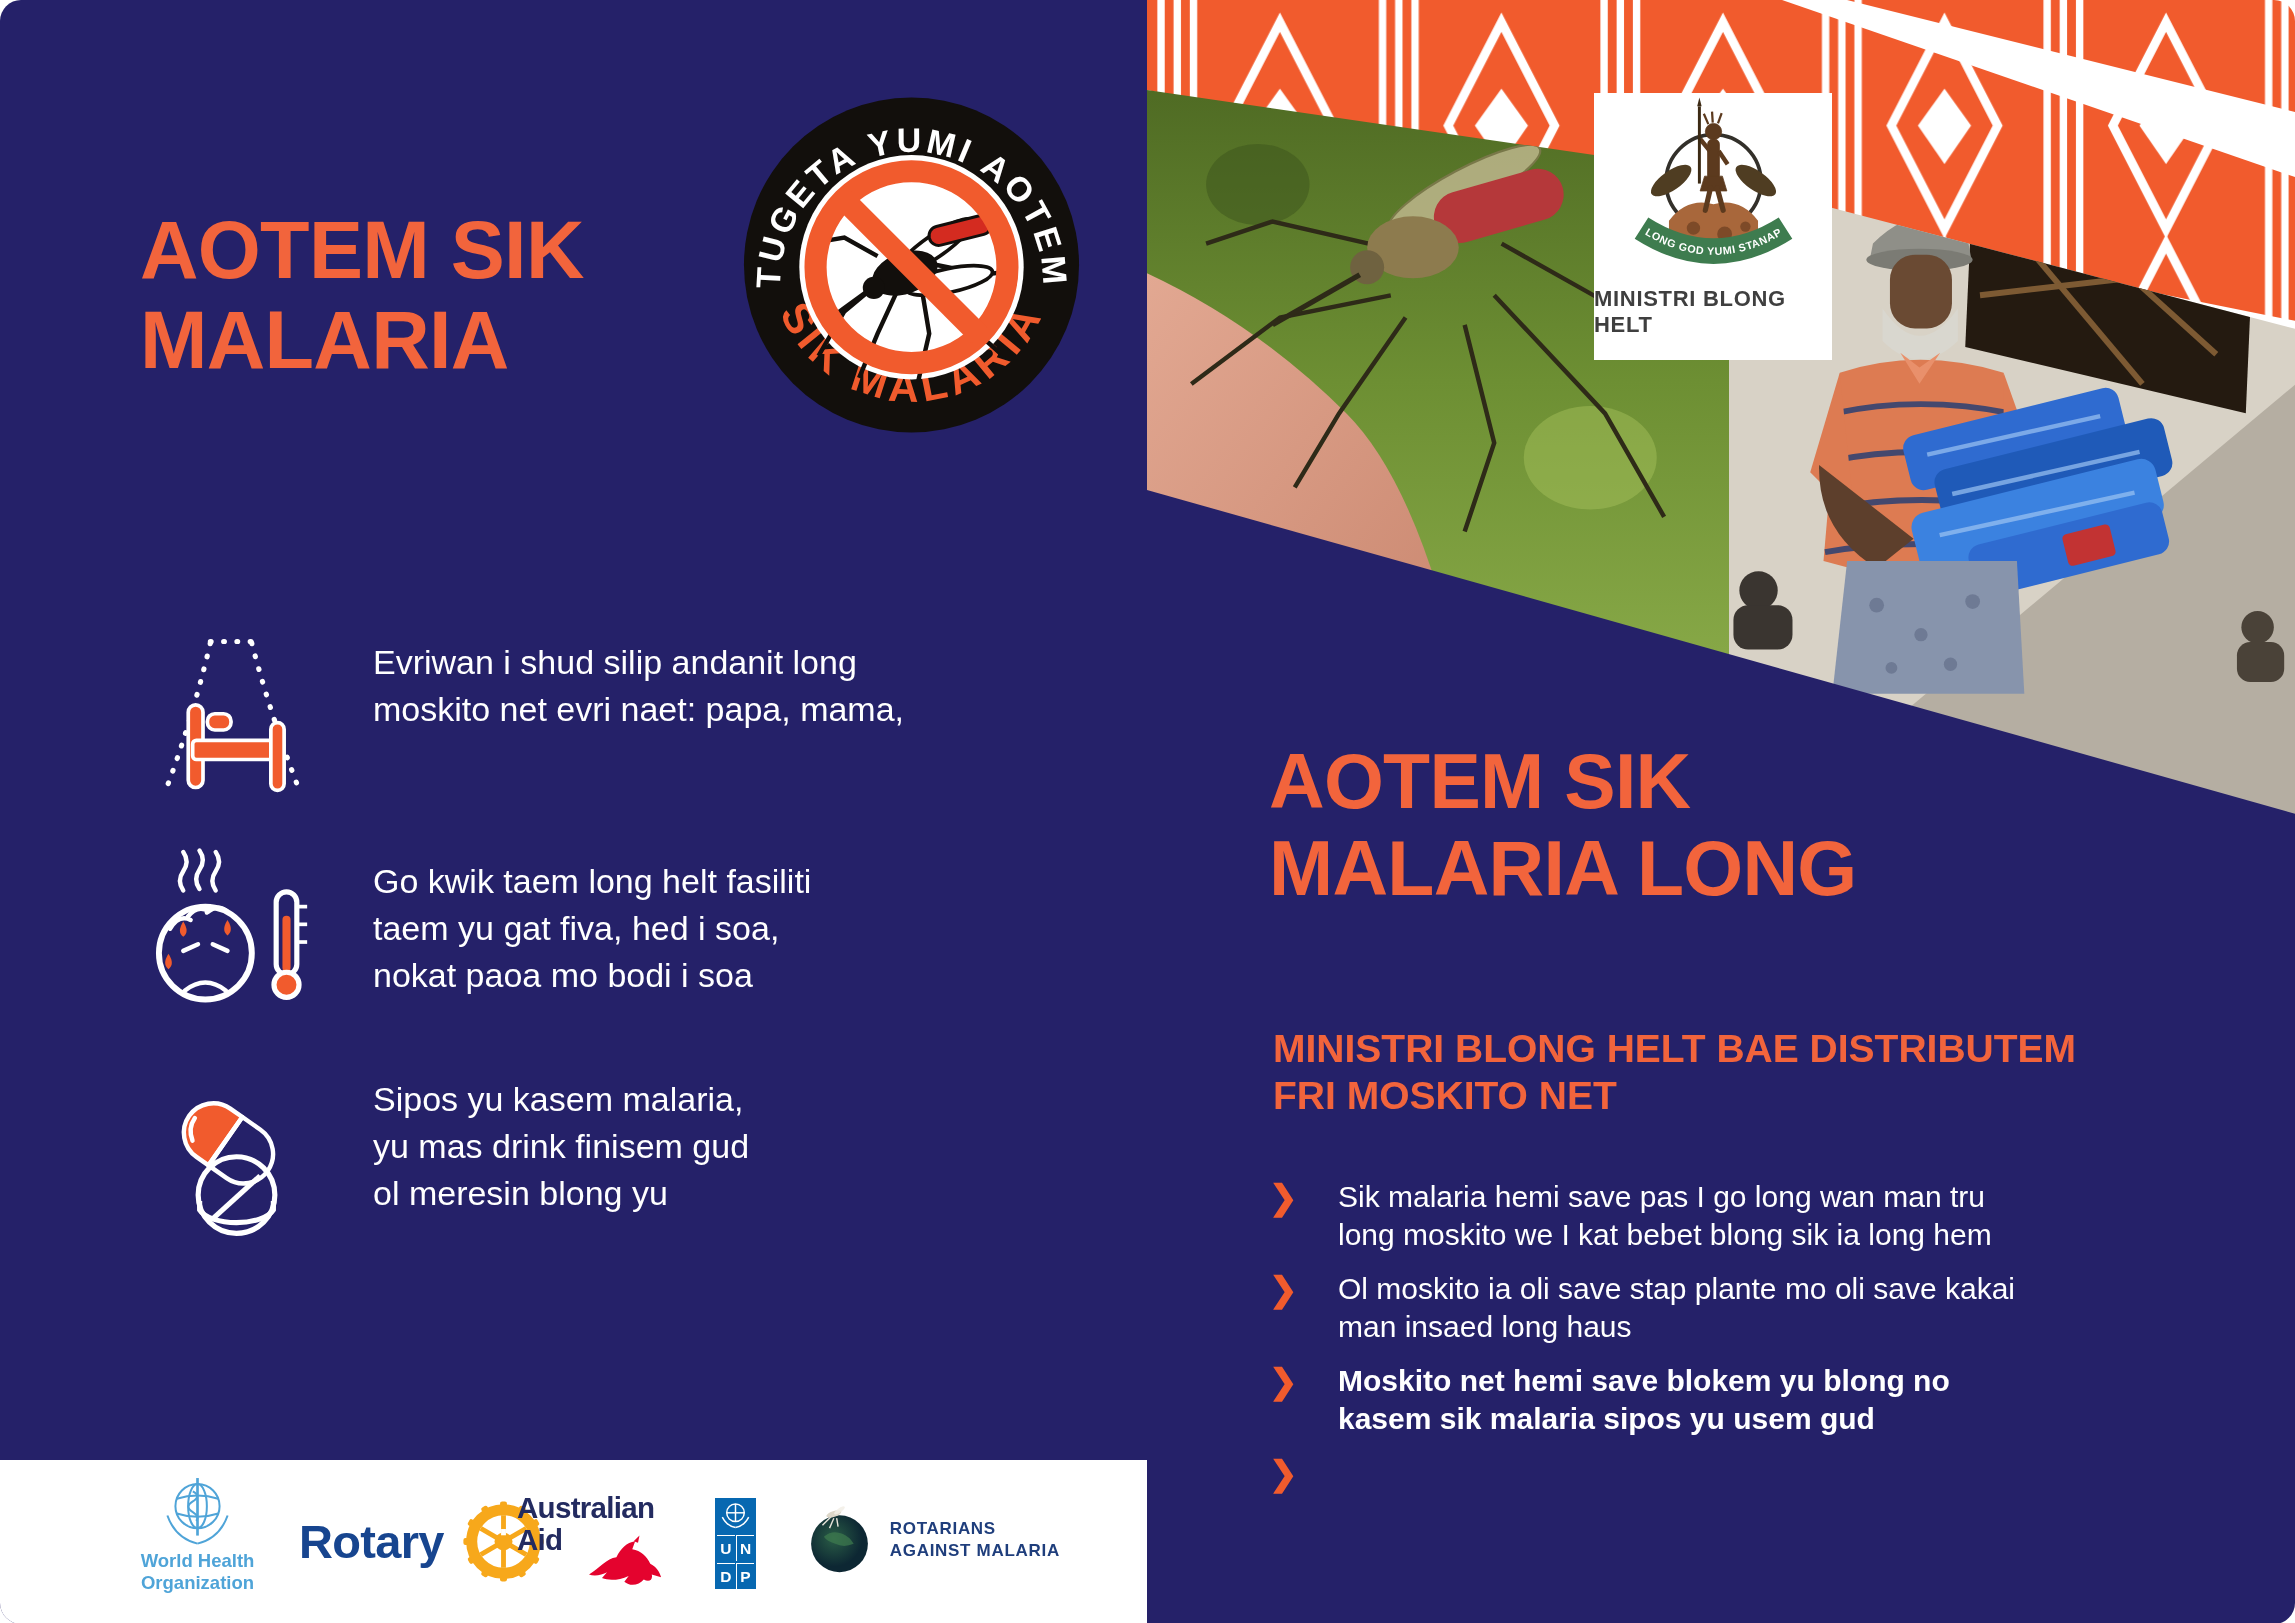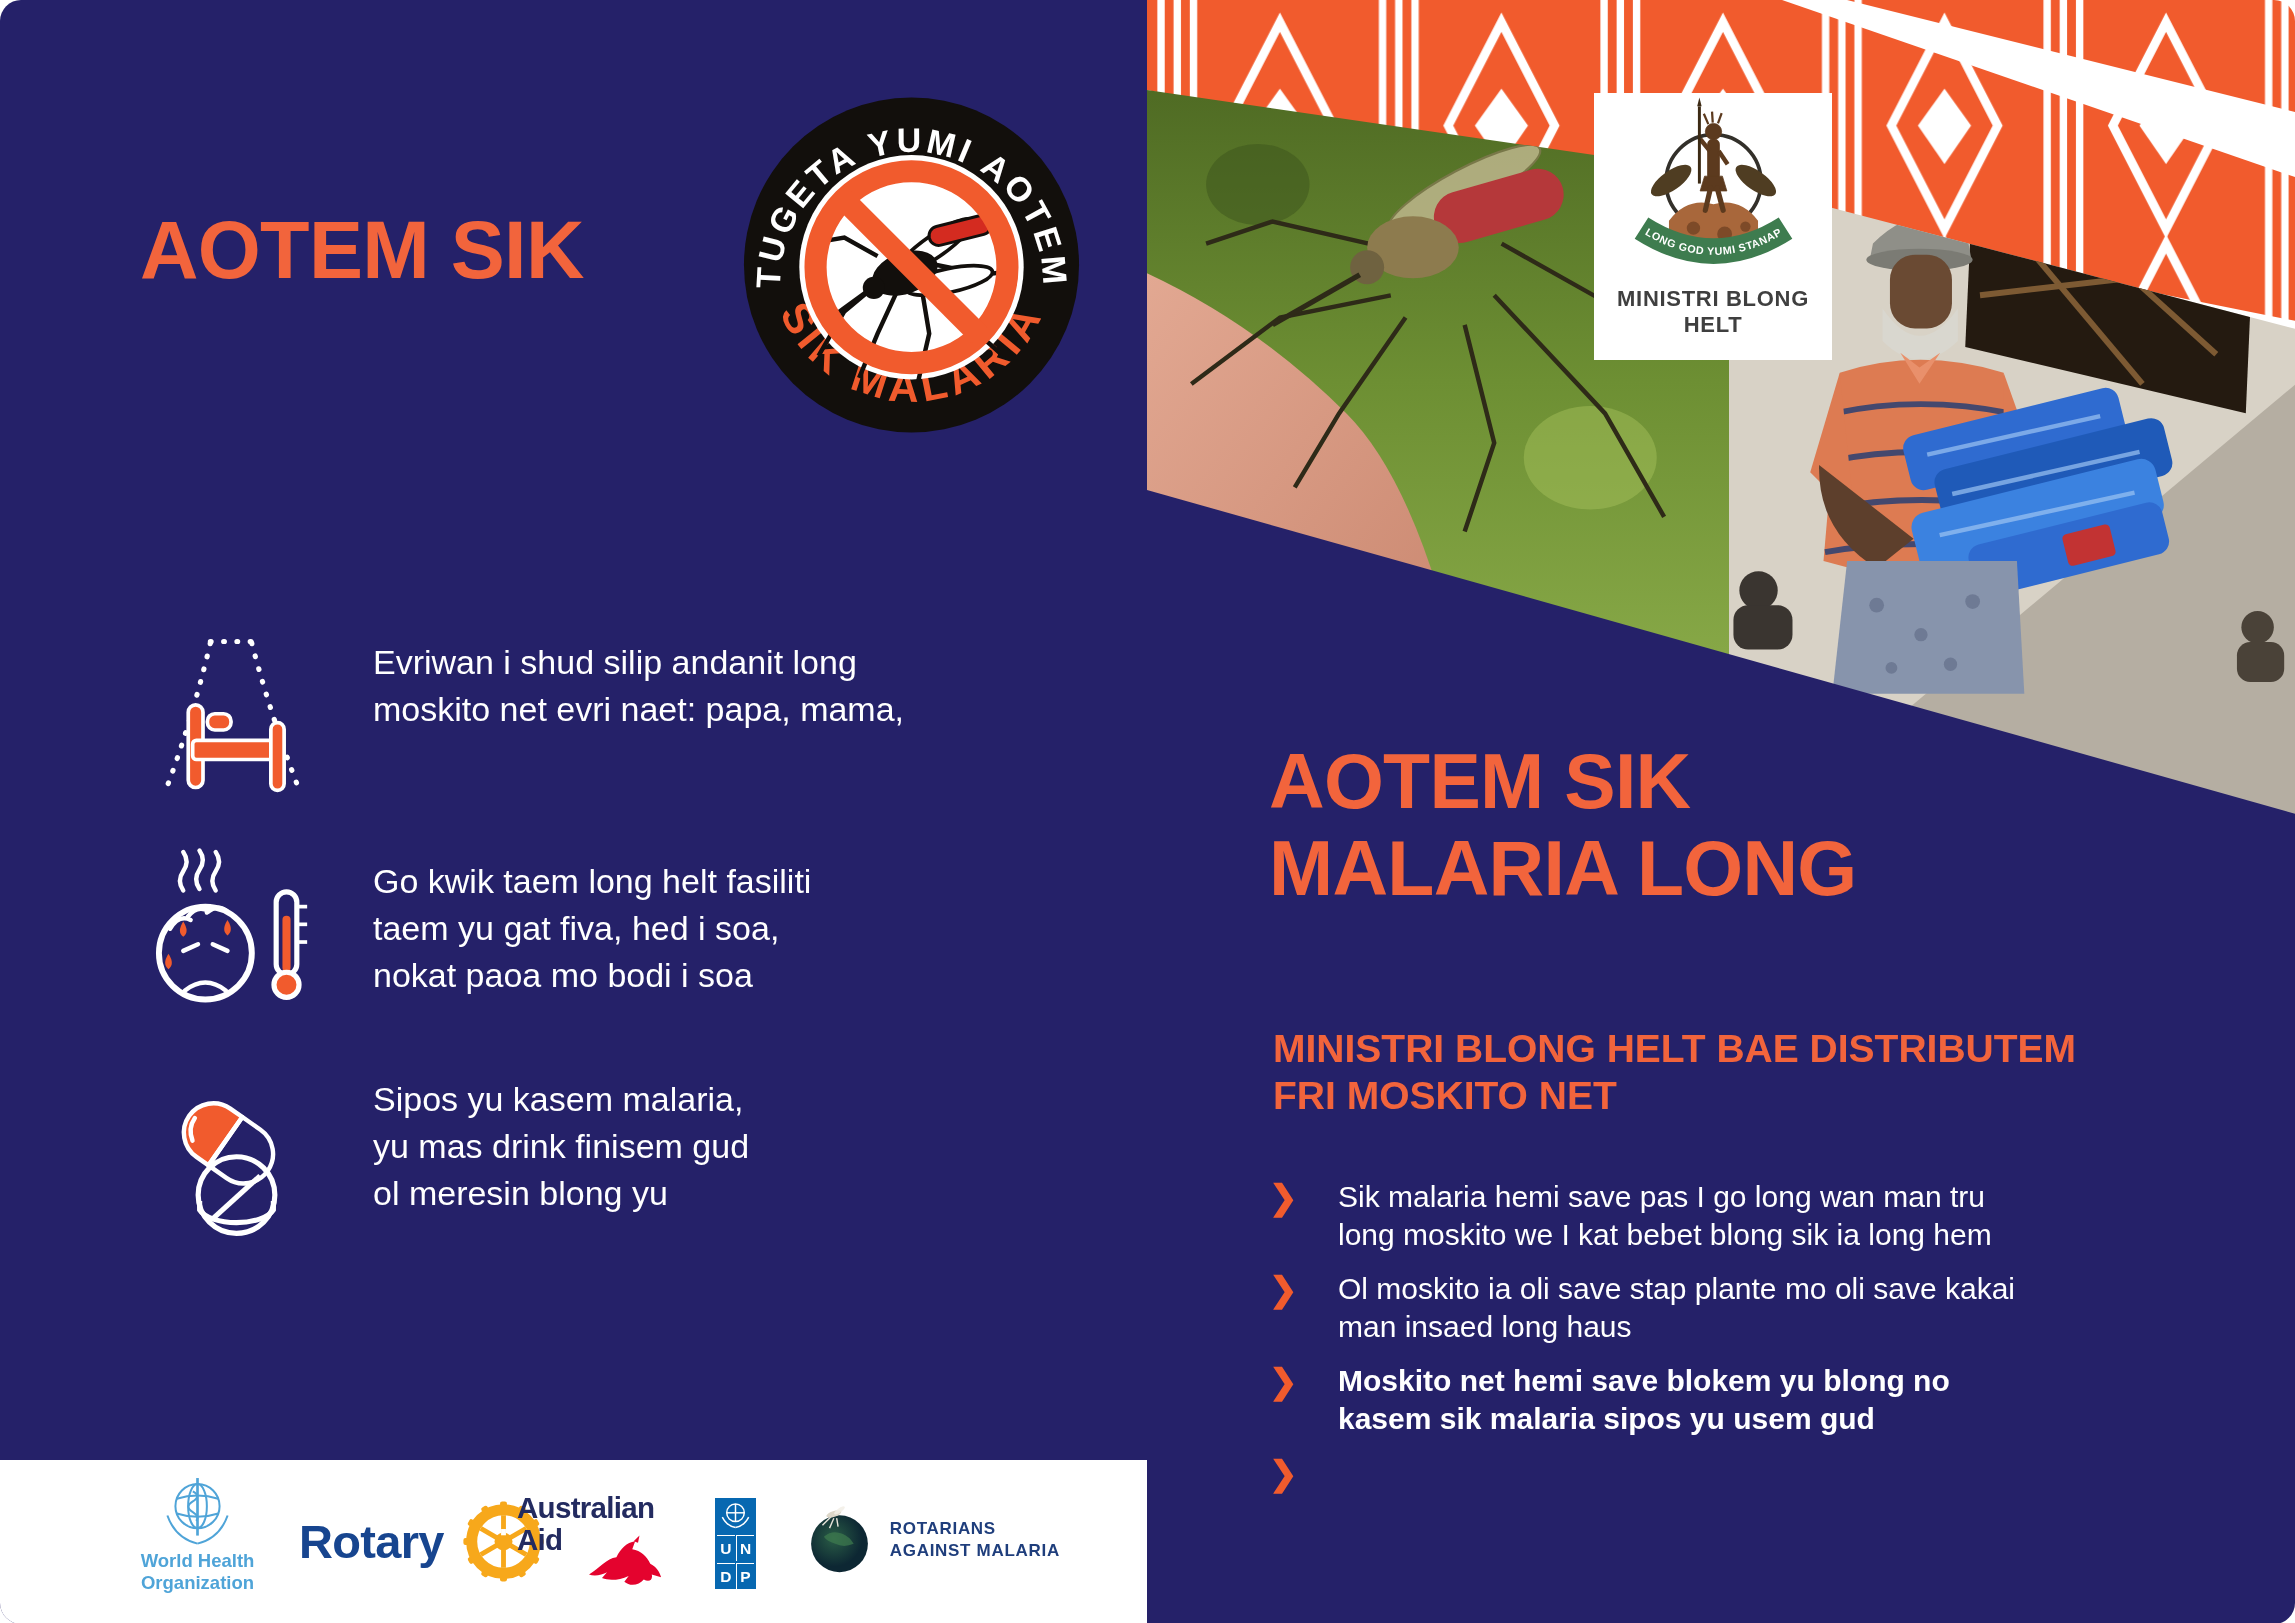--- a/index.html
+++ b/index.html
@@ -40,41 +40,42 @@
   
   .right-panel{left:1147px;top:0;width:1149px;height:1624px;background:#ffffff;}
   .pattern-band{left:0;top:0;width:1149px;height:340px;
       clip-path:polygon(0 0,100% 0,100% 321px,0 90px);}
   .photo-mosquito{left:0;top:0;width:591px;height:694px;
       clip-path:polygon(0 90px,100% 176px,100% 100%,0 100%);}
   .photo-man{left:582px;top:0;width:567px;height:834px;
       clip-path:polygon(0 181px,100% 329px,100% 100%,0 100%);}
   .ministry-card{left:447px;top:93px;width:238px;height:267px;background:#ffffff;
       display:flex;flex-direction:column;align-items:center;}
-  .ministry-label{font-size:22px;font-weight:bold;color:#3F3F3F;letter-spacing:0.7px;margin-top:0px;text-align:center;}
+  .ministry-label{font-size:22px;font-weight:bold;color:#3F3F3F;letter-spacing:0.7px;margin-top:0px;}
   .blue-wedge{left:0;top:0;width:1149px;height:1624px;background:#252169;
       clip-path:polygon(0 490px,100% 814px,100% 100%,0 100%);}
   .rp-title{left:122px;top:738px;font-size:77px;line-height:87px;font-weight:bold;
             color:#F2643C;letter-spacing:-0.7px;margin:0;}
   .rp-subtitle{left:126px;top:1025px;font-size:39px;line-height:47px;font-weight:bold;color:#F2643C;}
   .bullets{left:122px;top:1178px;}
   .bullet{display:flex;margin-bottom:16px;}
   .chev{width:69px;font-size:34px;line-height:38px;color:#F15B2D;font-weight:bold;}
   .btxt{font-size:30px;line-height:38px;color:#ffffff;}
   .bullet.bold .btxt{font-weight:bold;}
 </style>
 </head>
 <body>
 
 <div class="canvas">
 
   <section class="left-panel abs">
 
     <h1 class="lp-title abs">
       <div>AOTEM SIK</div>
+      <div>MALARIA</div>
     </h1>
 
     <svg class="badge abs" viewBox="0 0 462 470" xmlns="http://www.w3.org/2000/svg">
       <circle cx="231" cy="237" r="227" fill="#120f0c"></circle>
       <defs>
         <path id="arcTop" d="M 53 262 A 178 178 0 1 1 409 262"></path>
         <path id="arcBot" d="M 39 230 A 192 192 0 0 0 423 230"></path>
       </defs>
       <text font-size="46" font-weight="bold" fill="#ffffff" letter-spacing="5">
         <textPath href="#arcTop" startOffset="50%" text-anchor="middle">TUGETA YUMI AOTEM</textPath>

